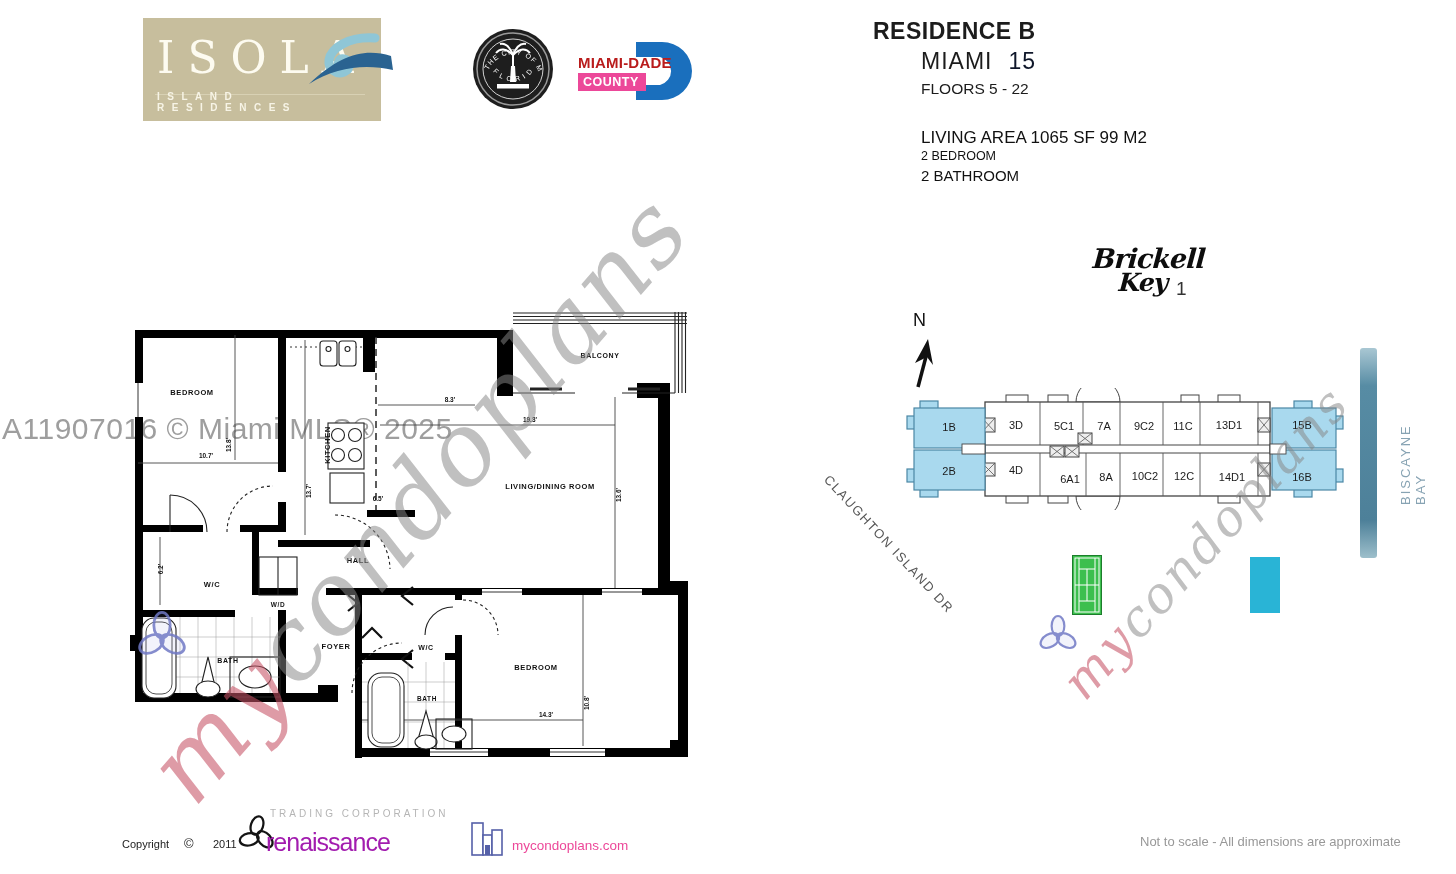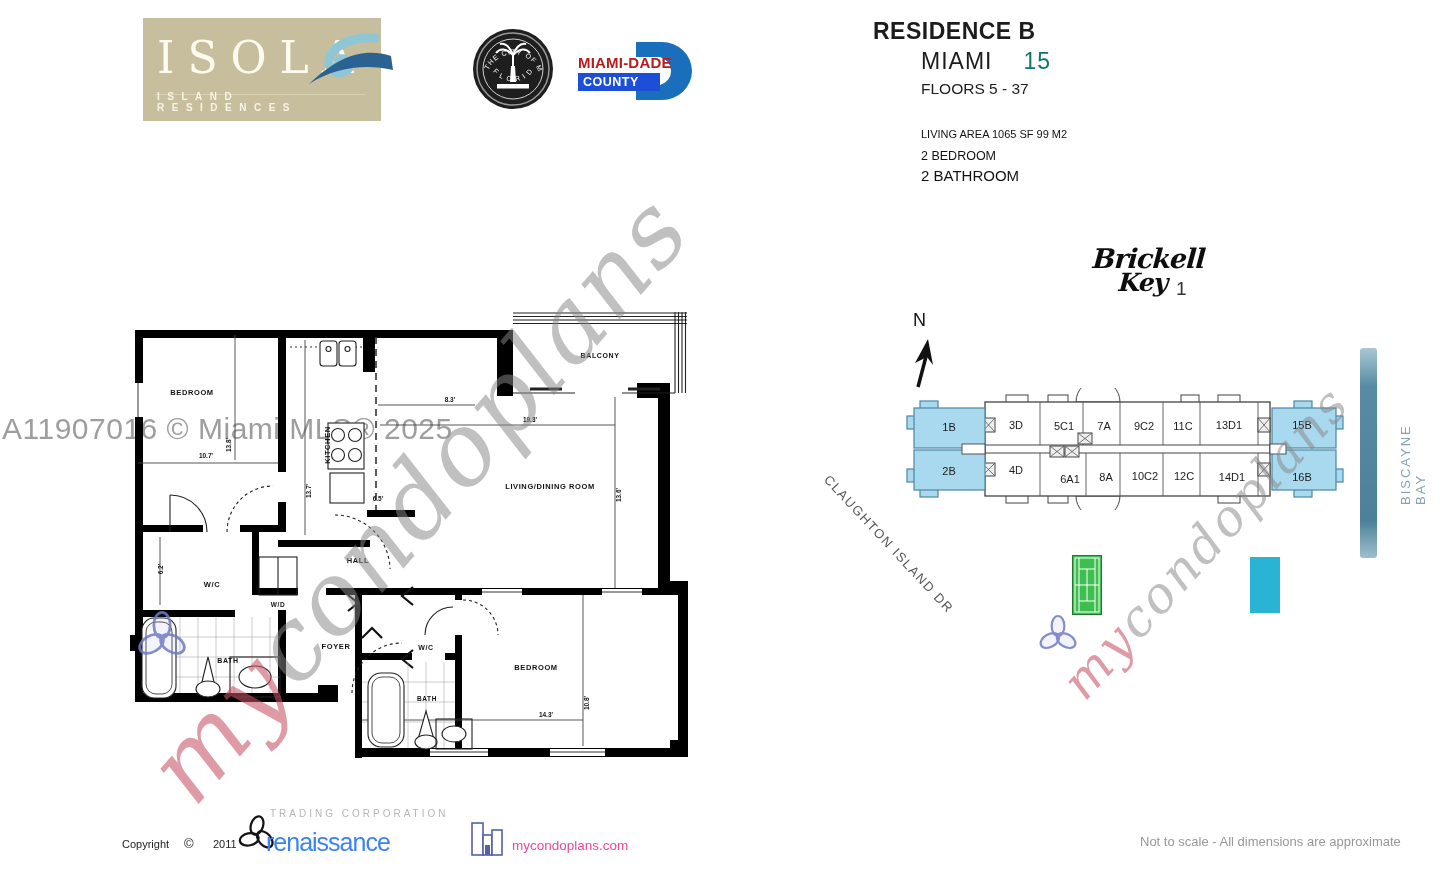--- a/index.html
+++ b/index.html
@@ -9,28 +9,28 @@
   
   #isola-logo{left:143px;top:18px;width:238px;height:103px;background:#c7be9d;}
   #isola-name{position:absolute;left:14px;top:14px;font-family:"DejaVu Serif",serif;
       font-size:44px;color:#fdfbf0;letter-spacing:13px;font-weight:400;}
   #isola-sub{position:absolute;left:14px;bottom:8px;font-size:10px;color:#f7f4e6;letter-spacing:7.5px;font-weight:bold;}
   #isola-rule{position:absolute;left:12px;bottom:26px;width:210px;height:1px;background:#d8d1b4;}
   #isola-wave{position:absolute;right:-28px;top:8px;}
   #seal{left:471px;top:26px;}
   #mdc{left:578px;top:40px;width:115px;height:62px;}
   #mdc-name{position:absolute;left:0;top:14px;font-size:15px;font-weight:bold;color:#b91c1c;letter-spacing:.2px;}
-  #mdc-county{position:absolute;left:0;top:33px;background:#1d4ed8;color:#fff;font-size:12.5px;
-      font-weight:bold;padding:2px 21px 2px 5px;letter-spacing:.5px;}
+  #mdc-county{position:absolute;left:0;top:33px;background:#ec4899;color:#fff;font-size:12.5px;
+      font-weight:bold;padding:2px 7px 2px 5px;letter-spacing:.5px;}
   
   #res-title{left:873px;top:18px;font-size:23px;font-weight:bold;color:#1c1c1c;letter-spacing:.5px;}
   #unit-line{left:921px;top:48px;font-size:23px;color:#1c1c1c;letter-spacing:1px;}
-  #unit-num{margin-left:31px;color:#0f766e;}
+  #unit-num{margin-left:16px;color:#0f172a;}
   #floors-line{left:921px;top:80px;font-size:15.5px;color:#1c1c1c;}
-  #area-line{left:921px;top:128px;font-size:11px;color:#111;}
+  #area-line{left:921px;top:128px;font-size:17px;color:#111;}
   #bed-line{left:921px;top:149px;font-size:12.5px;color:#111;}
   #bath-line{left:921px;top:167px;font-size:15px;color:#111;}
   
   #brickell{left:1092px;top:246px;width:104px;text-align:center;font-family:"DejaVu Serif",serif;
      font-weight:bold;font-style:italic;color:#0d0d0d;transform:skewX(-4deg);}
   #brickell .l1{font-size:27px;letter-spacing:-1px;line-height:26px;}
   #brickell .l2{font-size:25px;letter-spacing:-1px;line-height:22px;}
   #brickell-num{left:1176px;top:278px;font-size:19px;color:#333;}
   
   #street{left:832px;top:472px;font-size:13px;color:#555;letter-spacing:1.5px;
@@ -49,21 +49,21 @@
   .script-wm .my{color:rgba(198,82,102,.58);}
   .script-wm .rest{color:rgba(134,134,134,.52);}
   #wm-big{left:168px;top:728px;font-size:100px;transform:rotate(-49deg);transform-origin:0 50%;}
   #wm-small{left:1072px;top:662px;font-size:50px;transform:rotate(-48deg);transform-origin:0 50%;}
   .flower{z-index:6;opacity:.85;}
   
   #f-copy{left:122px;top:838px;font-size:11px;color:#222;}
   #f-sym{left:184px;top:836px;font-size:13px;color:#222;}
   #f-year{left:213px;top:838px;font-size:11px;color:#222;}
   #ren-logo{left:238px;top:814px;}
-  #ren-name{left:266px;top:828px;font-size:25px;color:#3b82f6;letter-spacing:-1px;}
+  #ren-name{left:266px;top:828px;font-size:25px;color:#a21caf;letter-spacing:-1px;}
   #ren-sub{left:270px;top:808px;font-size:10px;color:#b5b5b5;letter-spacing:3px;}
   #mcp-icon{left:470px;top:820px;}
   #f-site{left:512px;top:838px;font-size:13.5px;color:#ec4899;}
   #f-notice{left:655px;top:836px;font-size:14.5px;color:#141414;}
   #f-disc{left:1140px;top:834px;font-size:13px;color:#989898;}
   svg text{font-family:"Liberation Sans",sans-serif;}
 </style>
 </head>
 <body>
 
@@ -107,21 +107,21 @@
   <div class="abs" id="mdc">
     <svg class="abs" style="left:52px;top:0;" width="64" height="62" viewBox="0 0 64 62">
       <path d="M6 2 H32 A30 29 0 0 1 32 60 H6 V45 H30 A15 14.5 0 0 0 30 17 H6 Z" fill="#1a6fbd"></path>
     </svg>
     <div id="mdc-name">MIAMI-DADE</div>
     <div id="mdc-county">COUNTY</div>
   </div>
 
   <div class="abs" id="res-title">RESIDENCE B</div>
   <div class="abs" id="unit-line"><span>MIAMI</span><span id="unit-num">15</span></div>
-  <div class="abs" id="floors-line">FLOORS 5 - 37</div>
+  <div class="abs" id="floors-line">FLOORS 5 - 22</div>
   <div class="abs" id="area-line">LIVING AREA 1065 SF 99 M2</div>
   <div class="abs" id="bed-line">2 BEDROOM</div>
   <div class="abs" id="bath-line">2 BATHROOM</div>
 
   <div class="abs" id="wm-mls">A11907016 © Miami MLS® 2025</div>
 
   <svg class="abs" style="left:130px;top:305px;z-index:2;" width="570" height="460" viewBox="0 0 570 460">
     <g fill="#000">
       <rect x="5" y="25" width="362" height="8"></rect>
       <rect x="367" y="25" width="16" height="66"></rect>

